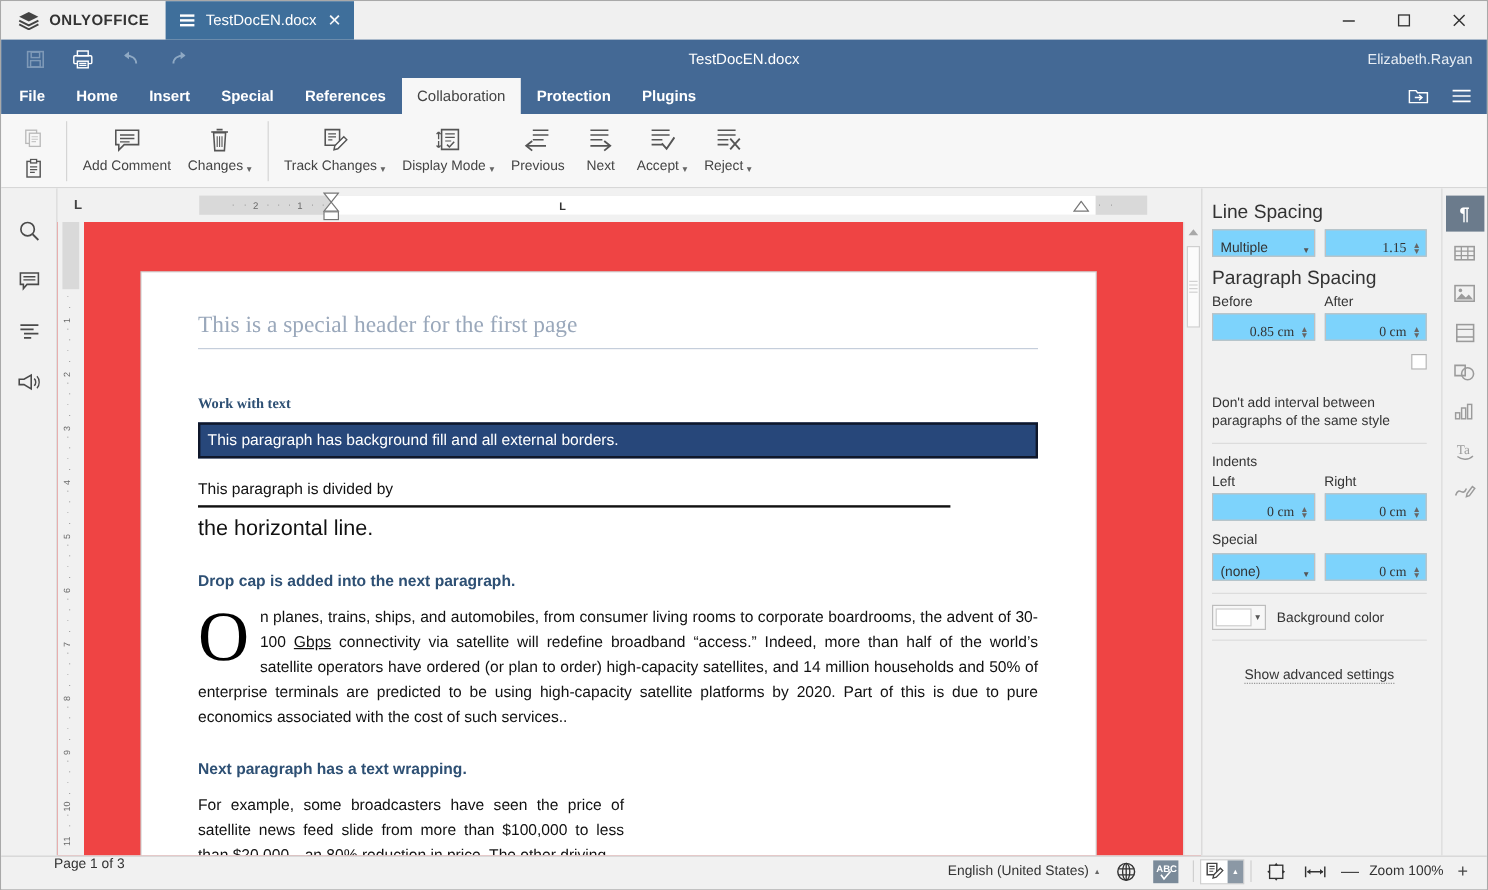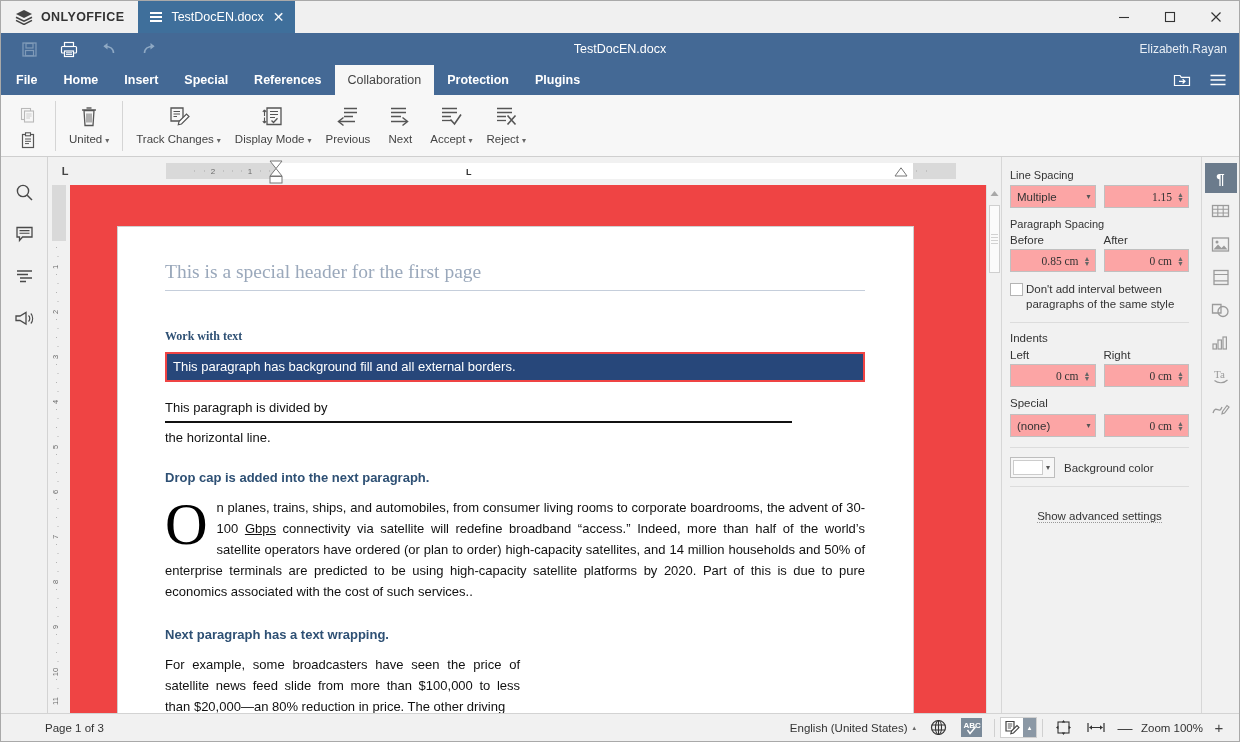--- a/index.html
+++ b/index.html
@@ -192,29 +192,29 @@
   }
   .hdr-rule { border-bottom: 1px solid #c5cedb; margin-bottom: 38px; }
 
   .h-work {
     font-family: "Liberation Serif", serif;
     font-size: 12px; font-weight: bold; color: #2e5074;
     margin-bottom: 8px;
   }
   .fillpara {
     background: #27477a;
-    border: 2px solid #ef4444;
+    border: 2px solid #0f172a;
     color: #fff;
     font-size: 13px;
     padding: 5px 12px 6px 6px;
     margin-bottom: 18px;
   }
   .divided-top { font-size: 13px; color: #111; padding-bottom: 6px; }
   .hline { border-bottom: 2.5px solid #111; width: 627px; }
-  .divided-bot { font-size: 13px; color: #111; padding-top: 7px; }
+  .divided-bot { font-size: 18px; color: #111; padding-top: 7px; }
 
   .blue-sub {
     font-size: 13px; font-weight: bold; color: #2e5074;
     margin-top: 25px; margin-bottom: 12px;
   }
   .dropcap-para {
     font-size: 13px; color: #111; line-height: 21px;
     text-align: justify;
   }
   .dropcap {
@@ -250,37 +250,37 @@
   .thumb-grip { display:flex; flex-direction:column; }
 
   
   .rightpanel {
     width: 200px; background: #f1f1f1;
     border-left: 1px solid #d7d7d7;
     padding: 12px 12px 0 8px;
     font-size: 11.5px; color: #333;
     position: relative;
   }
-  .rp-label { font-size: 11px; color: #333; margin-bottom: 4px; }
+  .rp-label { font-size: 16px; color: #333; margin-bottom: 4px; }
   .rp-row { display: flex; gap: 8px; margin-bottom: 10px; }
   .rp-col { flex: 1; }
   .sel, .spin {
-    height: 23px; background: #fca5a5; border: 1px solid #c0c0c0;
-    display: flex; align-items: center; font-size: 11.5px; color: #333;
+    height: 23px; background: #7dd3fc; border: 1px solid #c0c0c0;
+    display: flex; align-items: flex-end; font-size: 11.5px; color: #333;
     padding: 0 4px 0 6px; cursor: pointer;
   }
   .sel { justify-content: space-between; }
   .sel .c { font-size: 8px; color: #555; }
   .spin { justify-content: flex-end; padding-right: 2px; }
   .spin .val { flex: 1; text-align: right; padding-right: 5px; font-family: Liberation Serif, serif; }
   .spin .arrows { display: flex; flex-direction: column; line-height: 5px; padding-right: 2px; }
   .spin .arrows span { font-size: 7px; color: #666; }
   .rp-sub { display: flex; gap: 8px; margin-bottom: 3px; }
   .rp-sub > div { flex: 1; font-size: 11.5px; color: #333; }
-  .chkrow { display: flex; gap: 3px; margin-top: 6px; margin-bottom: 10px; align-items: flex-start; }
+  .chkrow { display: flex; gap: 21px; margin-top: 6px; margin-bottom: 10px; align-items: flex-end; flex-direction: column; }
   .chk { width: 13px; height: 13px; background: #fff; border: 1px solid #b4b4b4; flex: 0 0 auto; margin-top: 1px; cursor: pointer; }
   .chklbl { font-size: 11.5px; color: #333; line-height: 15px; }
   .rp-div { border-top: 1px solid #dcdcdc; margin: 8px 0 9px 0; }
   .rp-head { font-size: 11.5px; color: #333; margin-bottom: 5px; }
   .colorrow { display: flex; align-items: center; gap: 9px; margin-top: 4px; }
   .colorbox {
     width: 45px; height: 21px; border: 1px solid #bdbdbd; background: #f7f7f7;
     display: flex; align-items: center; cursor: pointer;
   }
   .colorbox .sw { width: 30px; height: 15px; background: #fff; border: 1px solid #ccc; margin-left: 2px; }
@@ -302,21 +302,21 @@
   .rr-ico {
     width: 32px; height: 30px; display:flex; align-items:center; justify-content:center;
     cursor: pointer; color: #9b9b9b;
   }
   .rr-ico.active { background: #6b7b8c; color: #fff; }
 
   
   .statusbar {
     height: 28px; min-height: 28px;
     background: #f1f1f1; border-top: 1px solid #d3d3d3;
-    display: flex; align-items: center;
+    display: flex; align-items: flex-start;
     font-size: 11.5px; color: #333;
     position: relative;
   }
   .sb-page { padding-left: 44px; }
   .sb-right { position: absolute; right: 8px; display: flex; align-items: center; gap: 0px; }
   .sb-item { display: flex; align-items: center; gap: 5px; padding: 0 7px; height: 24px; cursor: pointer; }
   .sb-sep { width: 1px; height: 18px; background: #d0d0d0; margin: 0 5px; }
   .sb-sq {
     width: 21px; height: 19px; background: #7a8a99; color: #fff;
     display: flex; align-items: center; justify-content: center;
@@ -454,29 +454,40 @@
           <path d="M5 7 H11 M5 9.3 H11 M5 11.6 H9" stroke="#555" stroke-width="1"></path>
         </svg>
       </div>
     </div>
 
     <div class="rsep"></div>
 
     <div class="rgroup">
       <div class="rbtn">
         <span class="ico">
+          <svg width="26" height="24" viewBox="0 0 26 24">
+            <path d="M3.5 3.5 H22.5 V15.5 H10.5 L6 20 V15.5 H3.5 Z" fill="none" stroke="#555" stroke-width="1.3"></path>
+            <path d="M7 7.5 H19 M7 10.4 H19 M7 13.2 H15" stroke="#555" stroke-width="1.1"></path>
+          </svg>
+        </span>
+        <span class="lbl">
+          <span>Add Comment</span>
+        </span>
+      </div>
+      <div class="rbtn">
+        <span class="ico">
           <svg width="22" height="24" viewBox="0 0 22 24">
             <path d="M6 5.5 H16 L15 20.5 H7 Z" fill="none" stroke="#555" stroke-width="1.3"></path>
             <path d="M4 5 H18" stroke="#555" stroke-width="1.4"></path>
             <path d="M8.5 3 H13.5" stroke="#555" stroke-width="1.4"></path>
             <path d="M9 8.5 V17.5 M11 8.5 V17.5 M13 8.5 V17.5" stroke="#555" stroke-width="0.9"></path>
           </svg>
         </span>
         <span class="lbl">
-          <span>United</span>
+          <span>Changes</span>
           <span class="caret">▾</span>
         </span>
       </div>
     </div>
 
     <div class="rsep"></div>
 
     <div class="rgroup">
       <div class="rbtn">
         <span class="ico">

